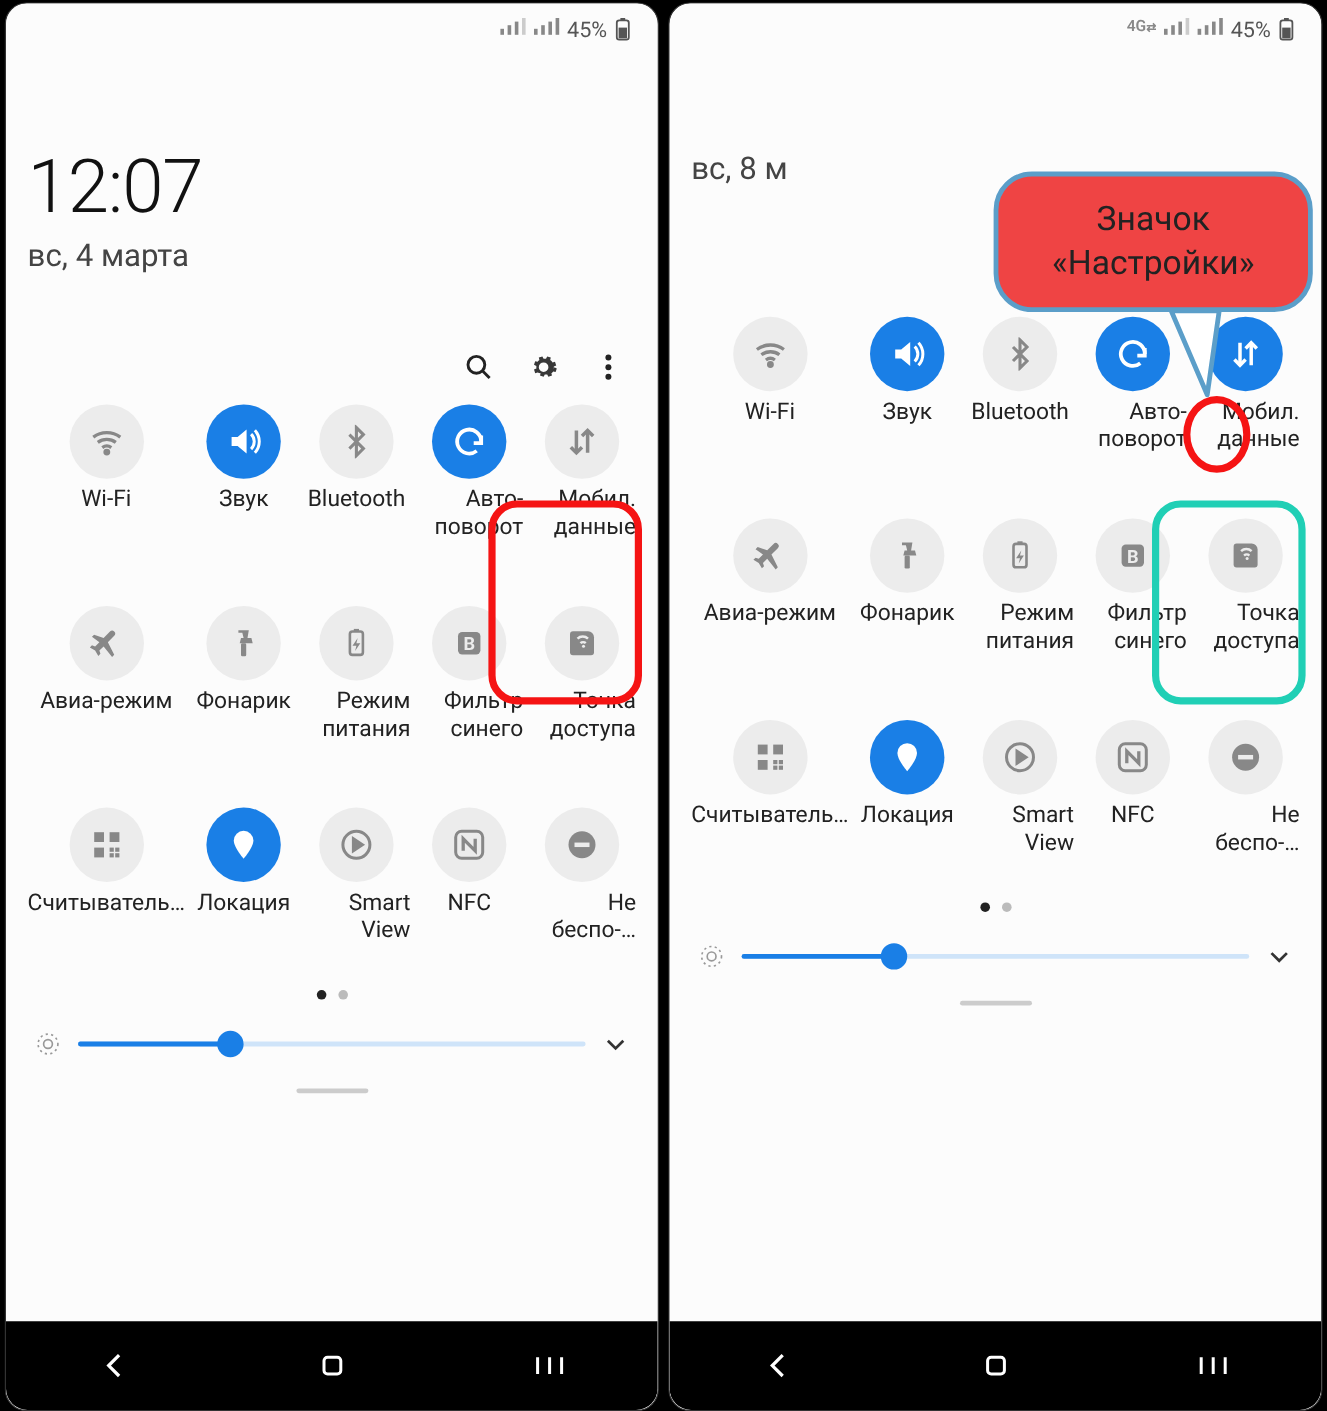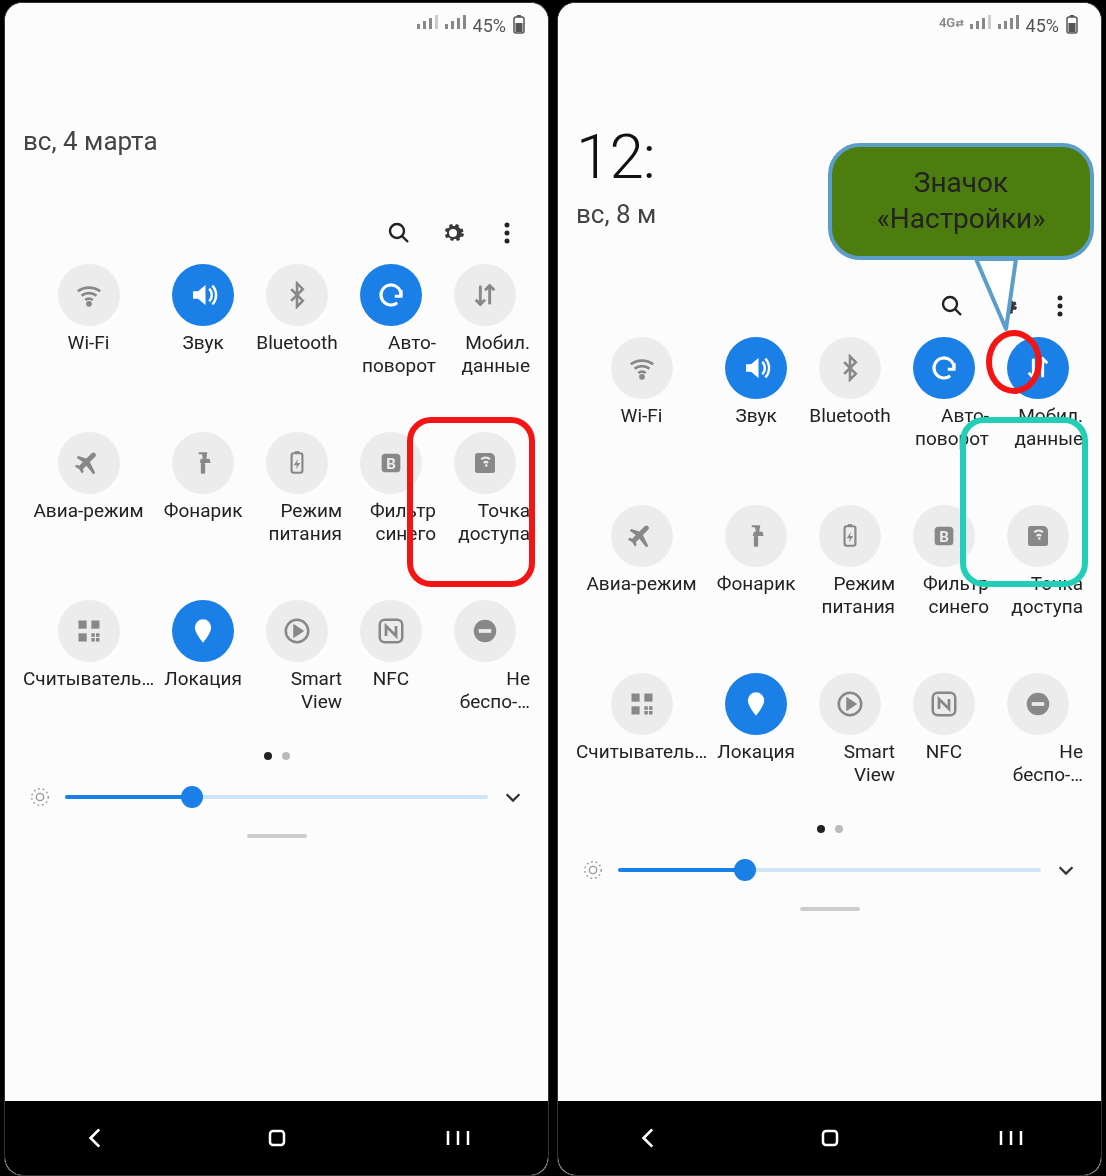--- a/index.html
+++ b/index.html
@@ -27,21 +27,21 @@
   .brightness{ display:flex; align-items:center; gap:14px; padding:8px 6px 26px 6px;}
   .brightness .track{ flex:1; height:4px; background:#cfe4f9; border-radius:2px; position:relative;}
   .brightness .fill{ position:absolute; left:0; top:0; height:100%; background:#1a7fe6; border-radius:2px;}
   .brightness .thumb{ position:absolute; top:50%; transform:translate(-50%,-50%); width:22px; height:22px; background:#1a7fe6; border-radius:50%;}
   .swipe-handle{ width:60px; height:4px; border-radius:3px; background:#ccc; margin:0 auto 8px auto;}
   .navbar{ height:74px; background:#000; display:flex; justify-content:space-around; align-items:center; border-radius:0 0 18px 18px;}
   .navbar .nbtn{ color:#fff; width:70px; display:flex; justify-content:center;}
   .hl-red{ position:absolute; border:6px solid #f51414; border-radius:24px; pointer-events:none;}
   .hl-teal{ position:absolute; border:6px solid #20cfb5; border-radius:24px; pointer-events:none;}
   .hl-ring{ position:absolute; border:6px solid #f51414; border-radius:50%; pointer-events:none;}
-  .callout{ position:absolute; background:#4d7c0f; border:4px solid #5b9ec9; border-radius:32px; padding:18px 24px; font-size:28px; color:#222; text-align:center; line-height:1.3; z-index:10;}
+  .callout{ position:absolute; background:#ef4444; border:4px solid #5b9ec9; border-radius:32px; padding:18px 24px; font-size:28px; color:#222; text-align:center; line-height:1.3; z-index:10;}
   svg{display:block;}
 </style>
 </head>
 <body>
 
 <div class="container">
 
   <div class="phone">
     <div class="panel">
       <div class="statusbar">
@@ -58,20 +58,21 @@
             <span class="s4"></span>
           </span>
         <span>45%</span>
         <svg width="14" height="20" viewBox="0 0 14 20">
             <rect x="2" y="2" width="10" height="16" rx="2" fill="none" stroke="#555" stroke-width="1.5"></rect>
             <rect x="5" y="0" width="4" height="2" fill="#555"></rect>
             <rect x="3.5" y="8" width="7" height="9" fill="#555"></rect>
           </svg>
       </div>
       <div class="clock-block">
+        <div class="time">12:07</div>
         <div class="date">вс, 4 марта</div>
       </div>
       <div class="toolbar">
         <span class="ticon">
             <svg width="24" height="24" viewBox="0 0 24 24" fill="none" stroke="#222" stroke-width="2.4">
               <circle cx="10" cy="10" r="7"></circle>
               <line x1="15" y1="15" x2="21" y2="21"></line>
             </svg>
           </span>
         <span class="ticon">
@@ -293,21 +294,20 @@
             <span class="s4"></span>
           </span>
         <span>45%</span>
         <svg width="14" height="20" viewBox="0 0 14 20">
             <rect x="2" y="2" width="10" height="16" rx="2" fill="none" stroke="#555" stroke-width="1.5"></rect>
             <rect x="5" y="0" width="4" height="2" fill="#555"></rect>
             <rect x="3.5" y="8" width="7" height="9" fill="#555"></rect>
           </svg>
       </div>
       <div class="clock-block">
-        <div class="time">12:</div>
         <div class="date">вс, 8 м</div>
       </div>
       <div class="toolbar">
         <span class="ticon">
             <svg width="24" height="24" viewBox="0 0 24 24" fill="none" stroke="#222" stroke-width="2.4">
               <circle cx="10" cy="10" r="7"></circle>
               <line x1="15" y1="15" x2="21" y2="21"></line>
             </svg>
           </span>
         <span class="ticon">

